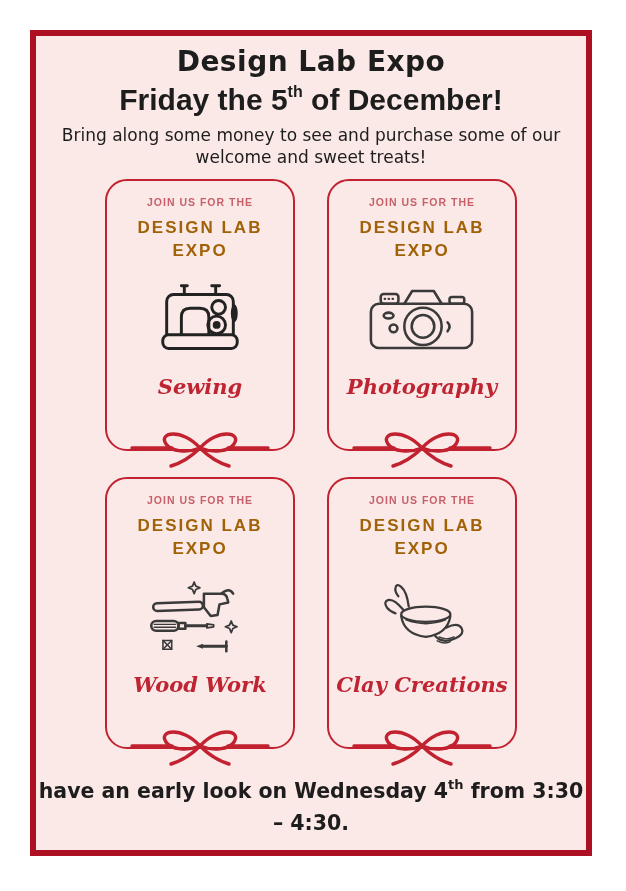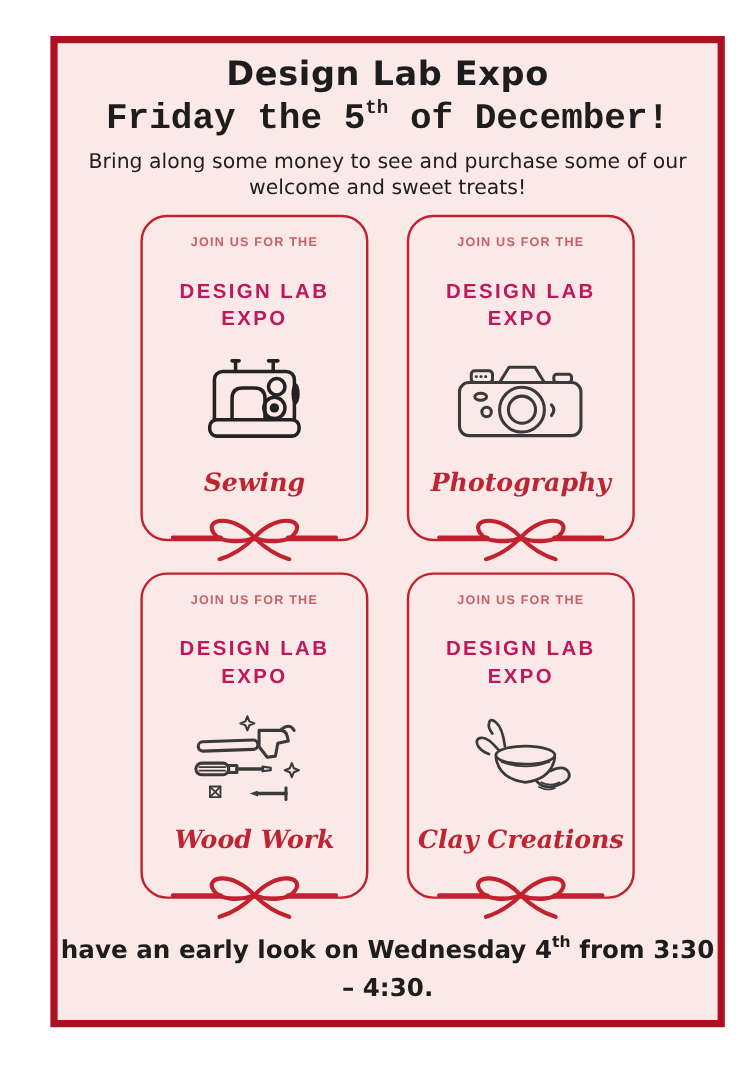--- a/index.html
+++ b/index.html
@@ -9,35 +9,35 @@
   .poster {
     position: relative;
     width: 626px; height: 891px;
     background: #ffffff;
     margin: 0 auto;
     overflow: hidden;
   }
 
   .frame {
     position: absolute;
-    left: 42px; top: 30px;
+    left: 30px; top: 30px;
     width: 562px; height: 826px;
     border: 6px solid #ad1022;
     background: #fbe9e7;
   }
 
   
   .header { text-align: center; color: #1d1d1d; padding-top: 9px; }
   .poster-title {
     font-size: 28px; font-weight: 700; letter-spacing: 0.5px;
     font-family: "DejaVu Sans", sans-serif;
   }
   .poster-date {
     font-size: 30px; font-weight: 700; margin-top: 5px;
-    font-family: Liberation Mono, monospace;
+    font-family: Liberation Sans, sans-serif;
   }
   .poster-date sup { font-size: 16px; position: relative; top: -2px; }
   .poster-subtitle {
     font-size: 17px; font-weight: 500; margin-top: 7px; line-height: 1.32;
     font-family: "DejaVu Sans", sans-serif;
   }
 
   
   .grid {
     display: grid;
@@ -53,23 +53,23 @@
     border-radius: 22px;
     display: flex; flex-direction: column; align-items: center;
     text-align: center;
   }
   .eyebrow {
     margin-top: 15px;
     font-size: 10.5px; font-weight: 600; letter-spacing: 1px;
     color: #c7606a;
   }
   .card-title {
-    margin-top: 24px;
+    margin-top: 9px;
     font-size: 17px; font-weight: 700; letter-spacing: 2px;
-    color: #be185d; line-height: 1.35;
+    color: #a16207; line-height: 1.35;
   }
   .card-title span { display: block; }
   .icon-box {
     height: 102px; width: 100%;
     display: flex; align-items: center; justify-content: center;
     margin-top: 7px;
   }
   .script-label {
     font-family: "DejaVu Serif", serif;
     font-style: italic; font-weight: 700;

